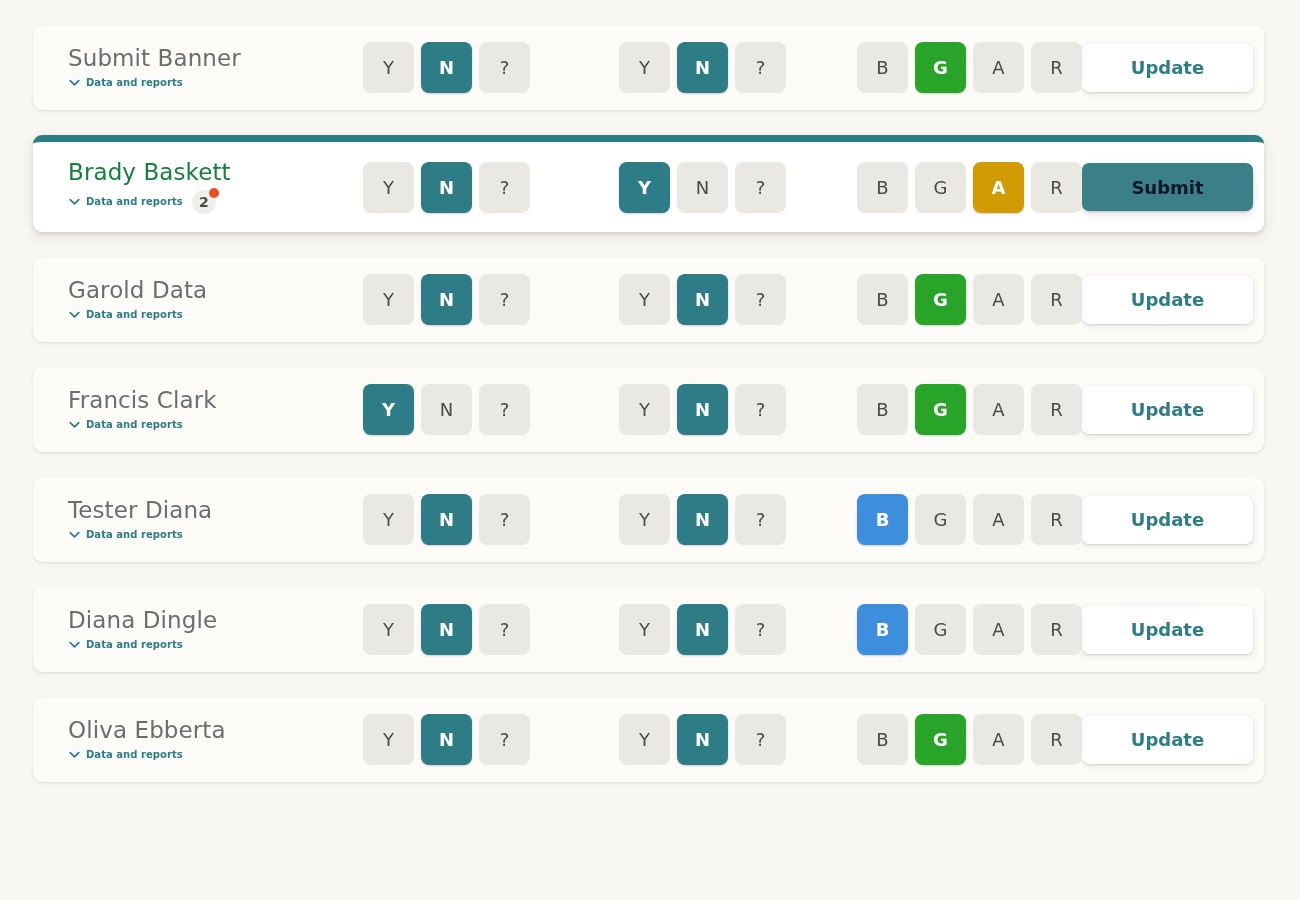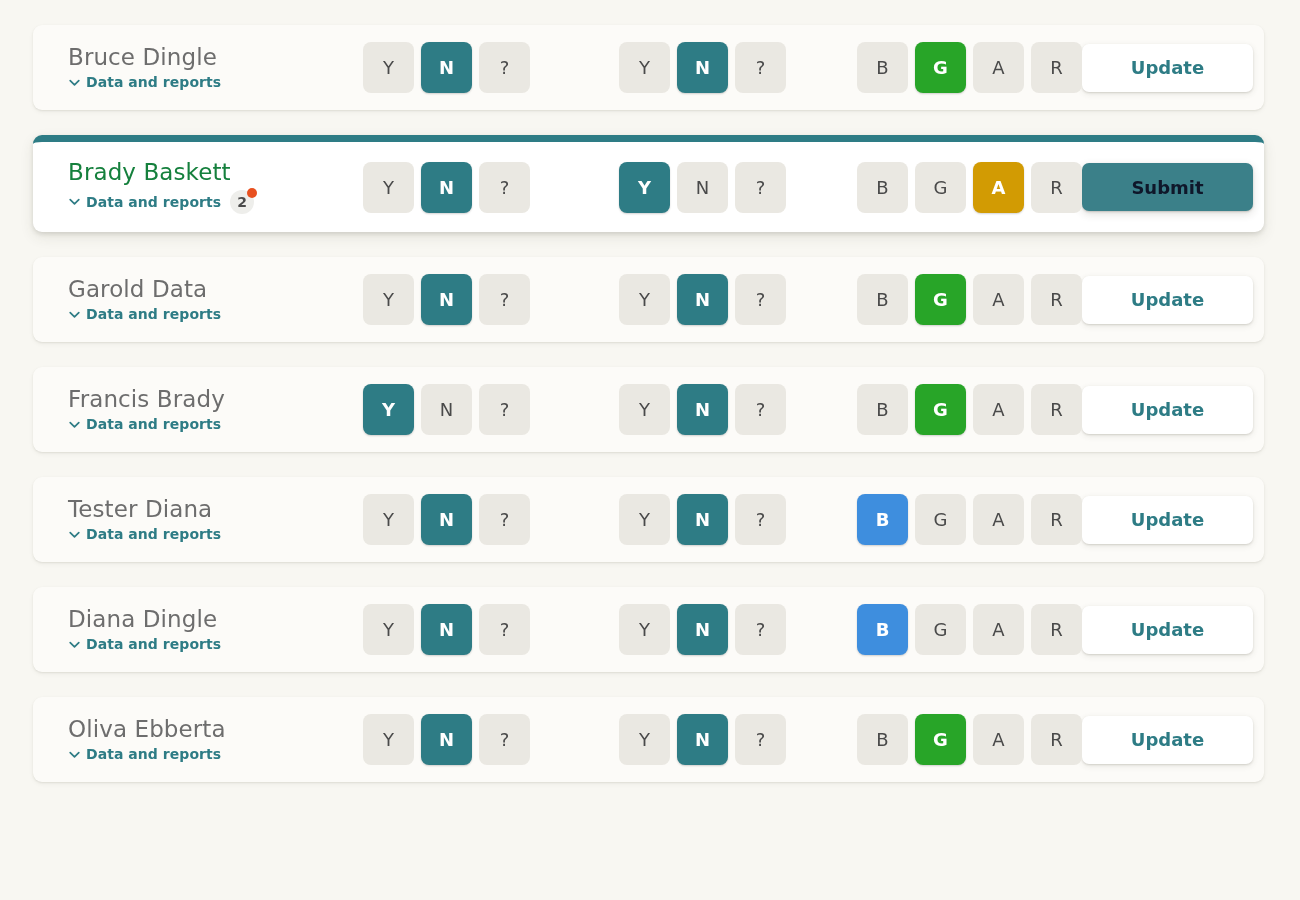--- a/index.html
+++ b/index.html
@@ -80,21 +80,21 @@
   .chevron-icon {
     display: inline-block;
     width: 13px;
     height: 13px;
     margin-right: 5px;
     flex: 0 0 13px;
   }
   .chevron-icon svg { display: block; }
 
   .reports-link {
-    font-size: 14px;
+    font-size: 10px;
     color: #2e7c85;
     font-weight: 600;
     letter-spacing: 0.05px;
     white-space: nowrap;
   }
 
   .badge-wrap {
     position: relative;
     display: inline-flex;
     margin-left: 9px;
@@ -192,21 +192,21 @@
     box-shadow: 0 1px 2px rgba(60,55,40,0.22), 0 3px 8px rgba(60,55,40,0.16);
   }
 </style>
 </head>
 <body>
 
 <div id="app">
   <div class="rows" id="rows-container">
       <div class="row-card">
         <div class="name-block">
-          <div class="person-name">Bruce Dingle</div>
+          <div class="person-name">Submit Banner</div>
           <div class="reports-line">
             <span class="chevron-icon">
               <svg width="13" height="13" viewBox="0 0 13 13" fill="none" aria-hidden="true">
                 <path d="M2.2 4.6 L6.5 8.9 L10.8 4.6" stroke="#2e7c85" stroke-width="1.7" stroke-linecap="round" stroke-linejoin="round"></path>
               </svg>
             </span>
             <span class="reports-link">Data and reports</span>
           </div>
         </div>
         <div class="groups">
@@ -298,21 +298,21 @@
             <div class="tbtn">A</div>
             <div class="tbtn">R</div>
           </div>
         </div>
         <div class="action-cell">
           <div class="action-btn update">Update</div>
         </div>
       </div>
       <div class="row-card">
         <div class="name-block">
-          <div class="person-name">Francis Brady</div>
+          <div class="person-name">Francis Clark</div>
           <div class="reports-line">
             <span class="chevron-icon">
               <svg width="13" height="13" viewBox="0 0 13 13" fill="none" aria-hidden="true">
                 <path d="M2.2 4.6 L6.5 8.9 L10.8 4.6" stroke="#2e7c85" stroke-width="1.7" stroke-linecap="round" stroke-linejoin="round"></path>
               </svg>
             </span>
             <span class="reports-link">Data and reports</span>
           </div>
         </div>
         <div class="groups">

